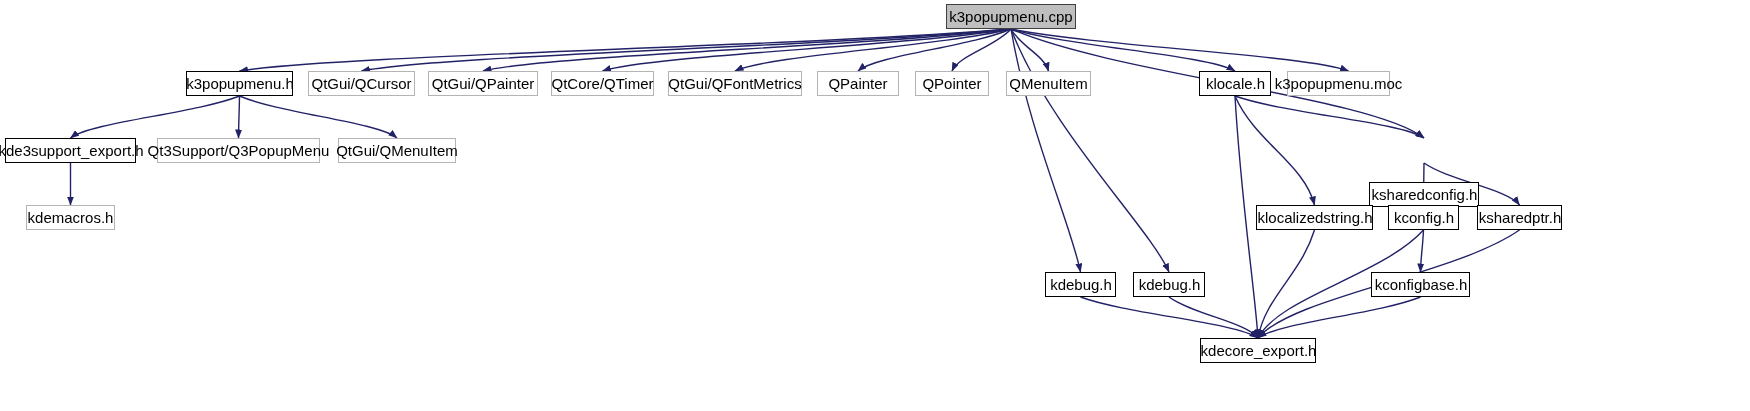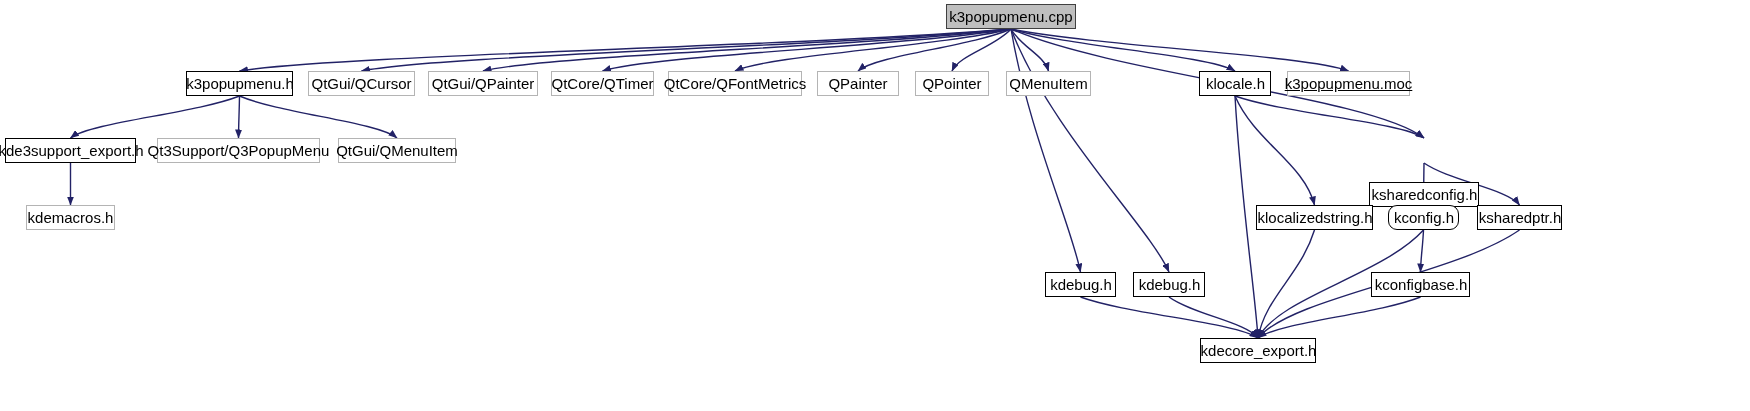--- a/index.html
+++ b/index.html
@@ -103,56 +103,56 @@
       <div class="node" style="left: 308px; top: 71px; width: 107px;">
         <span>QtGui/QCursor</span>
       </div>
       <div class="node" style="left: 428px; top: 71px; width: 110px;">
         <span>QtGui/QPainter</span>
       </div>
       <div class="node" style="left: 551px; top: 71px; width: 103px;">
         <span>QtCore/QTimer</span>
       </div>
       <div class="node" style="left: 668px; top: 71px; width: 134px;">
-        <span>QtCore/QFontMetrics</span>
+        <span>QtGui/QFontMetrics</span>
       </div>
       <div class="node" style="left: 817px; top: 71px; width: 82px;">
         <span>QPainter</span>
       </div>
       <div class="node" style="left: 915px; top: 71px; width: 74px;">
         <span>QPointer</span>
       </div>
       <div class="node" style="left: 1006px; top: 71px; width: 85px;">
         <span>QMenuItem</span>
       </div>
       <div class="node strong" style="left: 1199px; top: 71px; width: 72px;">
         <span>klocale.h</span>
       </div>
-      <div class="node" style="left: 1287px; top: 71px; width: 123px; text-decoration: underline;">
+      <div class="node" style="left: 1287px; top: 71px; width: 103px;">
         <span>k3popupmenu.moc</span>
       </div>
       <div class="node strong" style="left: 5px; top: 138px; width: 131px;">
         <span>kde3support_export.h</span>
       </div>
       <div class="node" style="left: 157px; top: 138px; width: 163px;">
         <span>Qt3Support/Q3PopupMenu</span>
       </div>
       <div class="node" style="left: 338px; top: 138px; width: 118px;">
         <span>QtGui/QMenuItem</span>
       </div>
       <div class="node strong" style="left: 1369px; top: 138px; width: 110px; margin-top: 44px;">
         <span>ksharedconfig.h</span>
       </div>
       <div class="node" style="left: 26px; top: 205px; width: 89px;">
         <span>kdemacros.h</span>
       </div>
       <div class="node strong" style="left: 1256px; top: 205px; width: 117px;">
         <span>klocalizedstring.h</span>
       </div>
-      <div class="node strong" style="left: 1388px; top: 205px; width: 71px; border-radius: 9px;">
+      <div class="node strong" style="left: 1388px; top: 205px; width: 71px;">
         <span>kconfig.h</span>
       </div>
       <div class="node strong" style="left: 1477px; top: 205px; width: 85px;">
         <span>ksharedptr.h</span>
       </div>
       <div class="node strong" style="left: 1045px; top: 272px; width: 71px;">
         <span>kdebug.h</span>
       </div>
       <div class="node strong" style="left: 1133px; top: 272px; width: 72px;">
         <span>kdebug.h</span>

